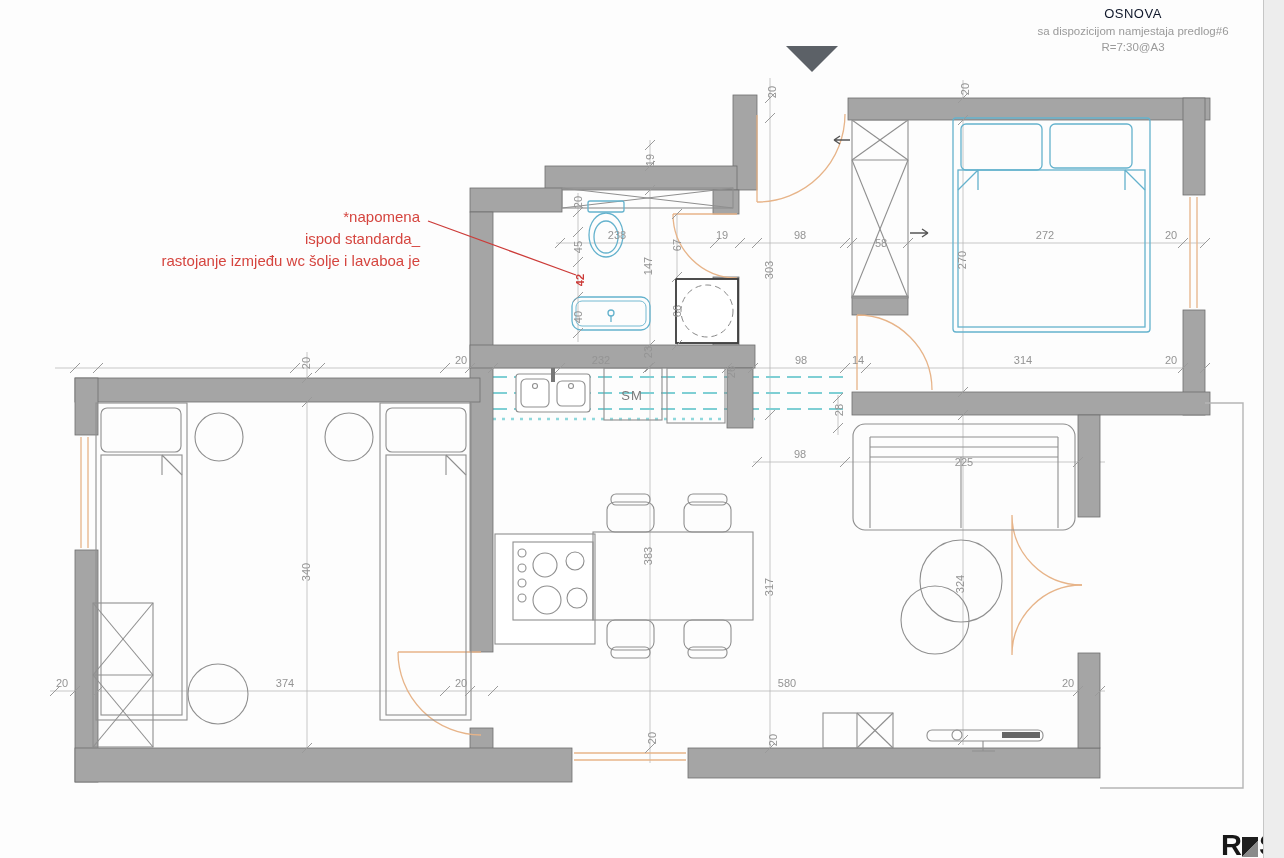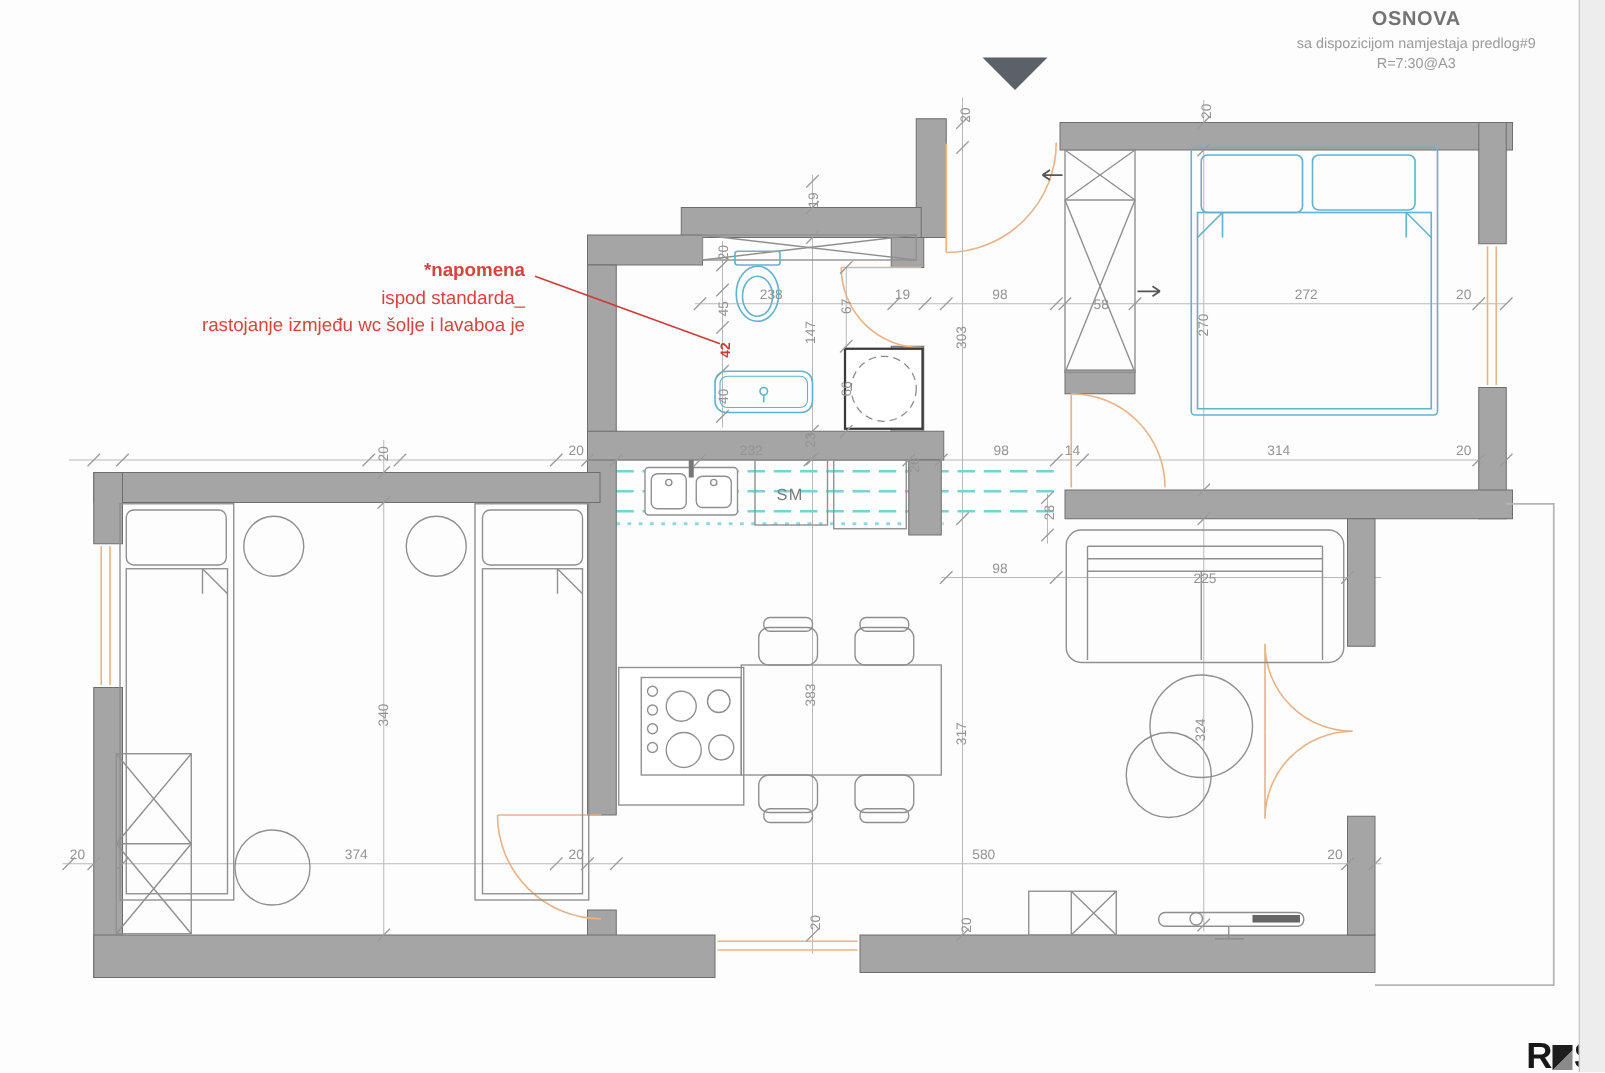--- a/index.html
+++ b/index.html
@@ -16,39 +16,39 @@
   .teal{stroke:#7fcfd4;stroke-width:2;fill:none;stroke-dasharray:14 7;}
   .teal2{stroke:#8fd8dc;stroke-width:2.5;fill:none;stroke-dasharray:3 6;}
   .darkbox{stroke:#3a3a3a;fill:#fff;stroke-width:1.8;}
   .dashcirc{stroke:#8a8a8a;fill:none;stroke-width:1;stroke-dasharray:6 4;}
   text.dim{font-size:11px;fill:#949494;text-anchor:middle;}
   text.dim.red{fill:#cc3b38;font-weight:bold;}
   text.smlbl{font-size:13px;fill:#7a7a7a;text-anchor:middle;letter-spacing:1px;}
   .leader{stroke:#cc3b38;stroke-width:1.3;}
   #title-block{position:absolute;left:1003px;top:5px;width:260px;text-align:center;
                color:#9a9a9a;font-size:11.5px;line-height:1.4;z-index:3;}
-  #title-block .tb-title{font-weight:bold;color:#737373;font-size:16px;letter-spacing:.5px;}
+  #title-block .tb-title{font-weight:normal;color:#0f172a;font-size:13px;letter-spacing:.5px;}
   #note{position:absolute;left:88px;top:206px;width:332px;text-align:right;
         color:#d5453f;font-size:15px;line-height:1.45;z-index:3;}
-  #note .note-heading{font-weight:bold;}
+  #note .note-heading{font-weight:normal;}
   #logo{position:absolute;left:1221px;top:829px;font-weight:bold;font-size:29px;color:#181818;
         white-space:nowrap;z-index:4;letter-spacing:-1px;}
   .logo-sq{display:inline-block;width:16px;height:20px;margin:0 1px;position:relative;top:2px;
            background:linear-gradient(135deg,#1e1e1e 55%,#8a8a8a 55%);}
   #right-strip{position:absolute;left:1263px;top:0;width:21px;height:858px;background:#ededed;
                border-left:1px solid #c6c6c6;z-index:5;}
 </style>
 </head>
 <body>
 
 <div class="canvas">
 
   <div id="title-block">
     <div class="tb-title">OSNOVA</div>
-    <div>sa dispozicijom namjestaja predlog#9</div>
+    <div>sa dispozicijom namjestaja predlog#6</div>
     <div>R=7:30@A3</div>
   </div>
 
   <div id="note">
     <div class="note-heading">*napomena</div>
     <div>ispod standarda_</div>
     <div>rastojanje izmjeđu wc šolje i lavaboa je</div>
   </div>
 
   <svg width="1284" height="858" viewBox="0 0 1284 858">

